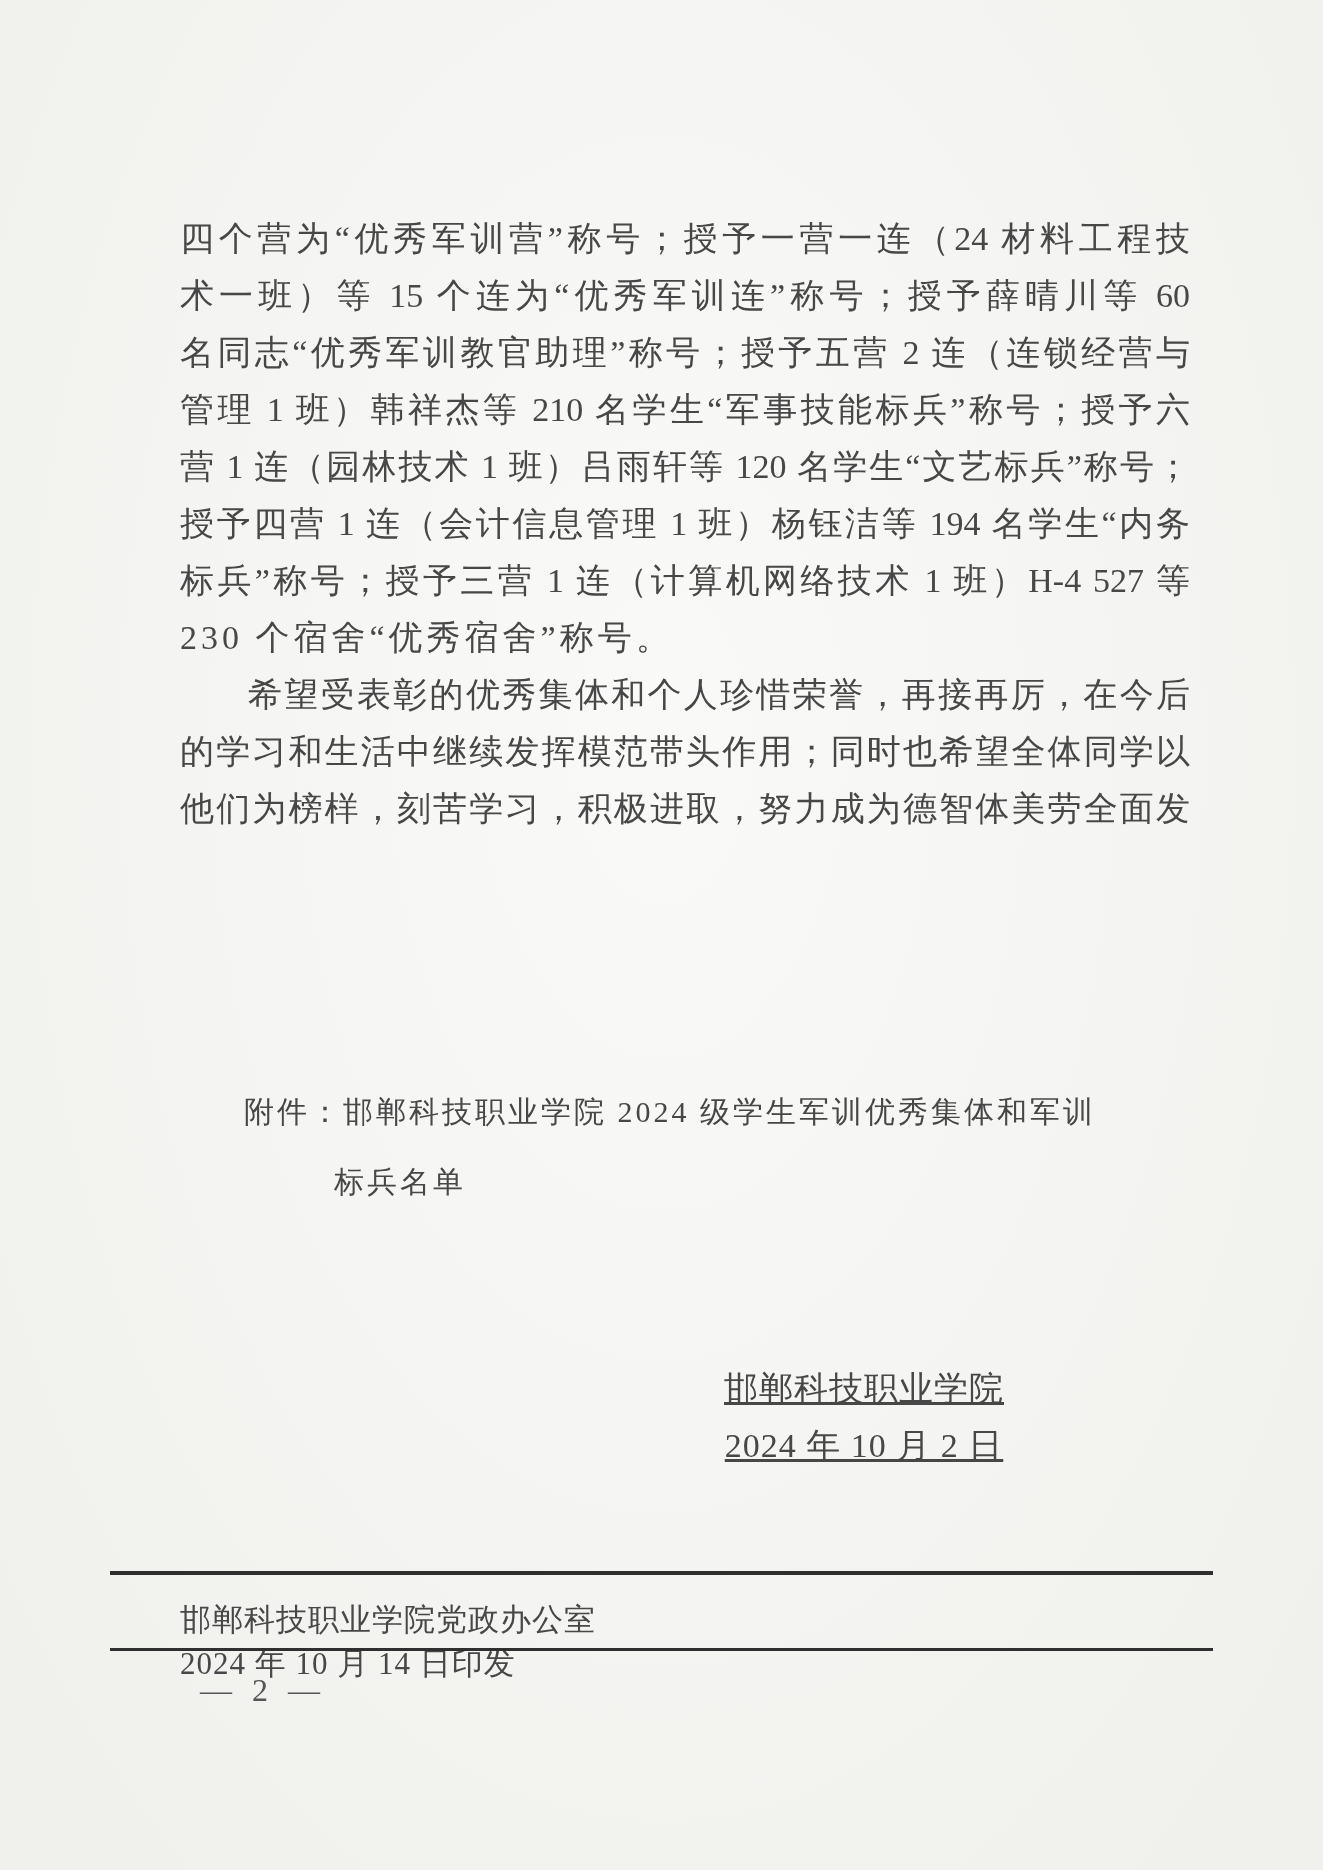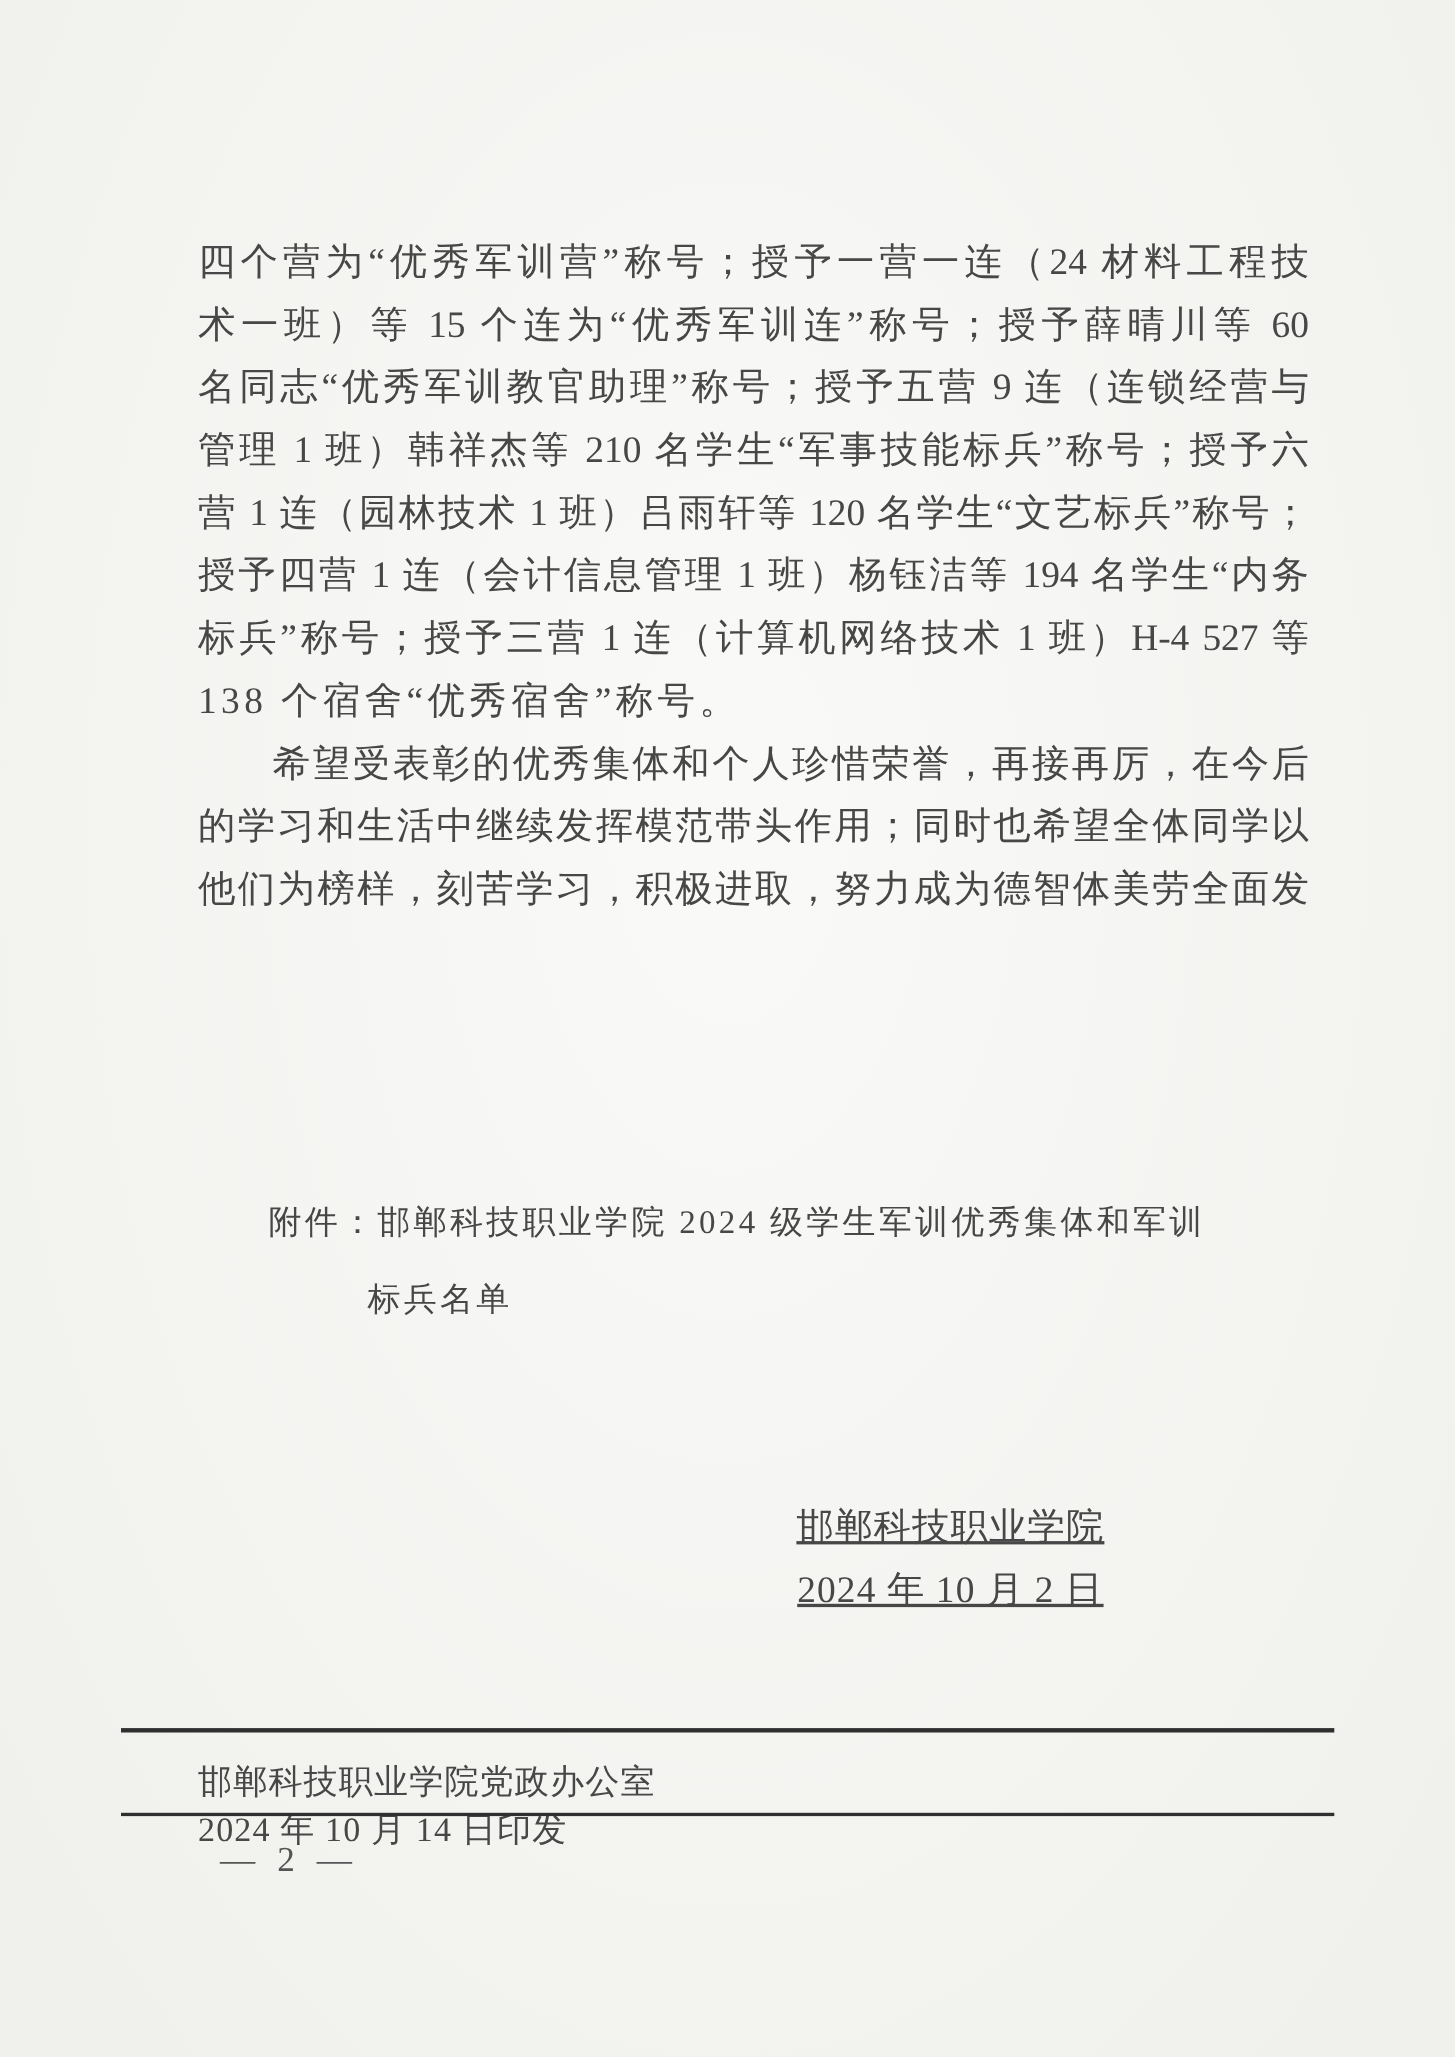--- a/index.html
+++ b/index.html
@@ -87,26 +87,26 @@
   }
 </style>
 </head>
 <body>
 
 <div class="page">
 
   <div class="main-text">
     <div class="line jline">四个营为“优秀军训营”称号；授予一营一连（24 材料工程技</div>
     <div class="line jline">术一班）等 15 个连为“优秀军训连”称号；授予薛晴川等 60</div>
-    <div class="line jline">名同志“优秀军训教官助理”称号；授予五营 9 连（连锁经营与</div>
+    <div class="line jline">名同志“优秀军训教官助理”称号；授予五营 2 连（连锁经营与</div>
     <div class="line jline">管理 1 班）韩祥杰等 210 名学生“军事技能标兵”称号；授予六</div>
     <div class="line jline">营 1 连（园林技术 1 班）吕雨轩等 120 名学生“文艺标兵”称号；</div>
     <div class="line jline">授予四营 1 连（会计信息管理 1 班）杨钰洁等 194 名学生“内务</div>
     <div class="line jline">标兵”称号；授予三营 1 连（计算机网络技术 1 班）H-4 527 等</div>
-    <div class="line loose">138 个宿舍“优秀宿舍”称号。</div>
+    <div class="line loose">230 个宿舍“优秀宿舍”称号。</div>
     <div class="line jline indent2">希望受表彰的优秀集体和个人珍惜荣誉，再接再厉，在今后</div>
     <div class="line jline">的学习和生活中继续发挥模范带头作用；同时也希望全体同学以</div>
     <div class="line jline">他们为榜样，刻苦学习，积极进取，努力成为德智体美劳全面发</div>
   </div>
 
   <div class="attachment">
     <div class="line indent2">附件：邯郸科技职业学院 2024 级学生军训优秀集体和军训</div>
     <div class="line indent5">标兵名单</div>
   </div>
 

